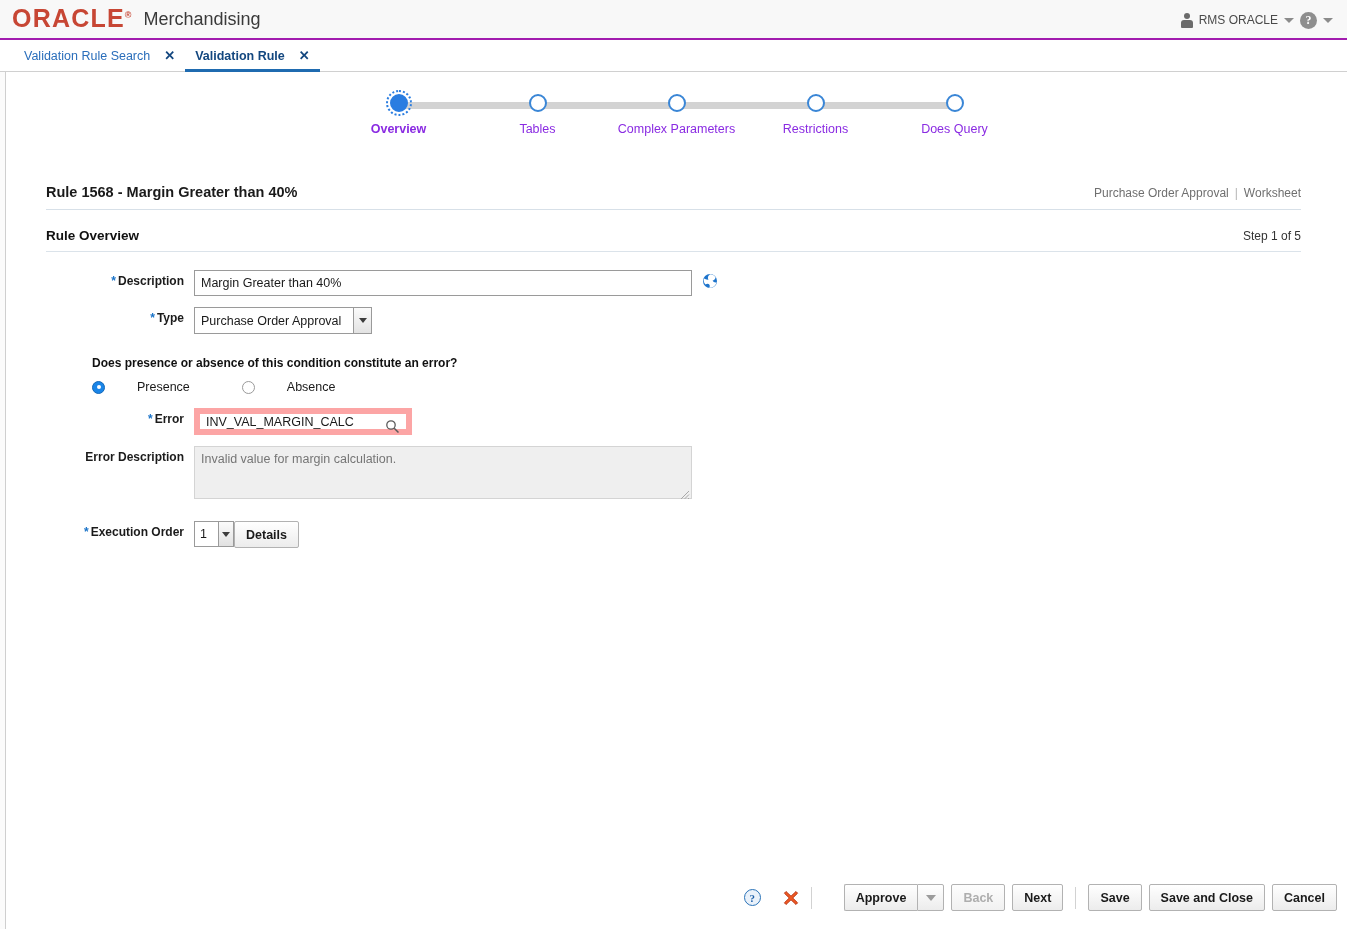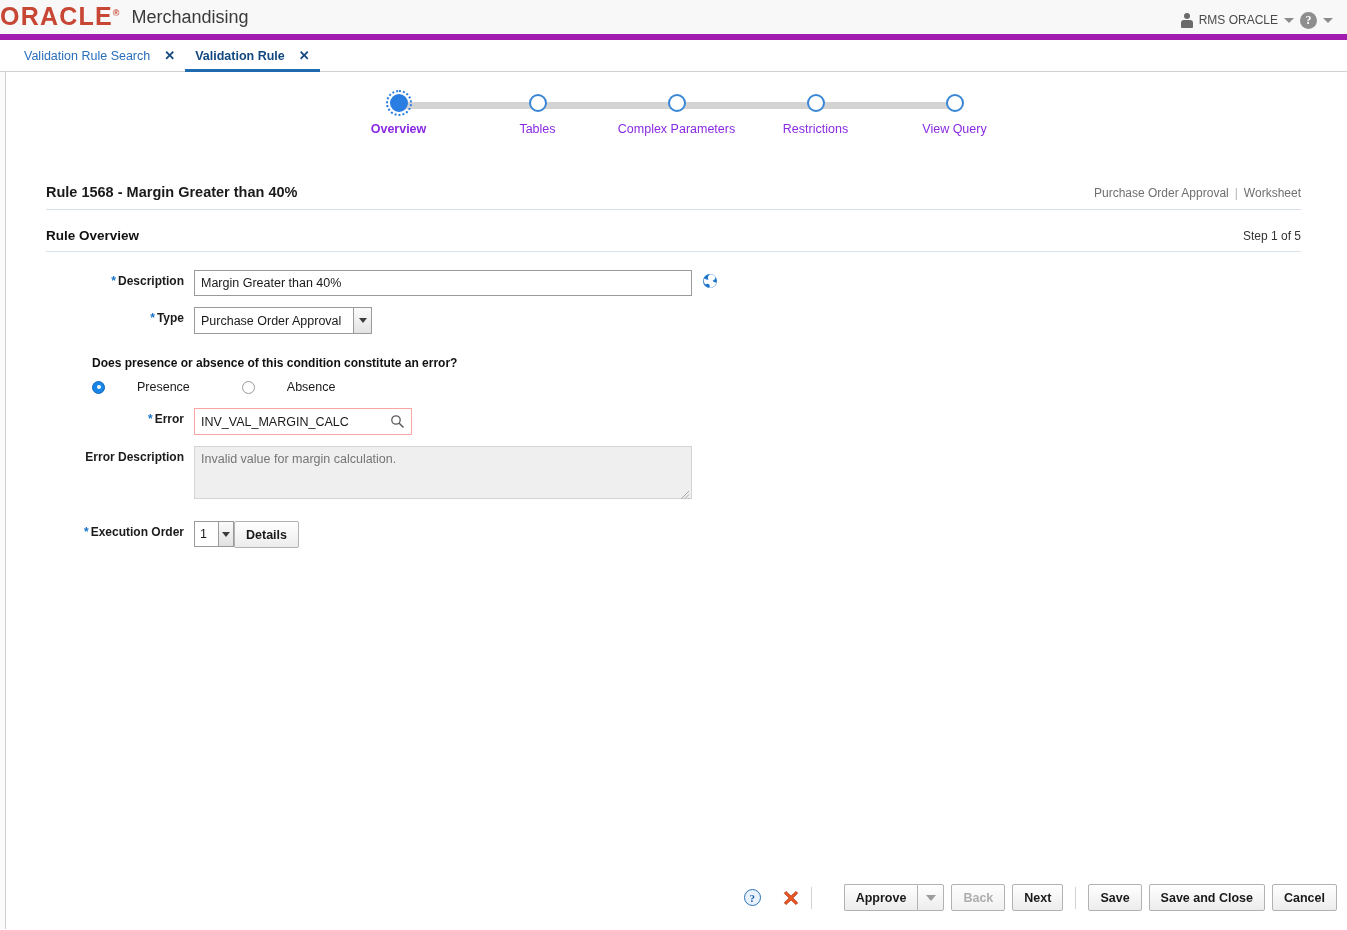--- a/index.html
+++ b/index.html
@@ -12,24 +12,24 @@
     font-size: 12px;
     color: #222222;
     overflow: hidden;
   }
 
   
   .brandbar {
     position: relative;
     height: 40px;
     background: #f8f8f8;
-    border-bottom: 6px solid #a21caf;
+    border-bottom: 2px solid #a21caf;
     display: flex;
     align-items: center;
-    padding-left: 0;
+    padding-left: 12px;
   }
   .oracle-logo {
     font-family: "Liberation Sans", sans-serif;
     font-size: 25px;
     font-weight: bold;
     letter-spacing: 1.2px;
     color: #c74634;
     line-height: 1;
     position: relative;
     top: -1px;
@@ -289,21 +289,21 @@
   }
   .radio.on { background: #1a85e8; border-color: #1468b8; }
   .radio.on::after {
     content: ""; width: 4px; height: 4px; border-radius: 50%; background: #ffffff;
   }
   .radio-label { font-size: 12.5px; color: #1a1a1a; margin-left: 25px; }
 
   .search-field {
     position: relative;
     width: 218px; height: 27px;
-    border: 1px solid #fca5a5;
+    border: 6px solid #fca5a5;
     background: #ffffff;
     display: flex; align-items: center;
   }
   .search-field .val {
     padding-left: 6px; font-size: 12.5px; color: #1a1a1a;
   }
   .mag {
     position: absolute; right: 6px; top: 5px;
     width: 15px; height: 15px; cursor: pointer;
   }
@@ -464,21 +464,21 @@
         <div class="train-step">
           <div class="bar left"></div>
           <div class="bar right"></div>
           <div class="stop"></div>
           <div class="train-label">Restrictions</div>
         </div>
 
         <div class="train-step">
           <div class="bar left"></div>
           <div class="stop"></div>
-          <div class="train-label">View Query</div>
+          <div class="train-label">Does Query</div>
         </div>
 
       </div>
     </div>
 
     <div class="rule-header">
       <div class="rule-title">
         <span>Rule</span><span class="num">1568</span>
         <span>-</span>
         <span>Margin Greater than 40%</span>

